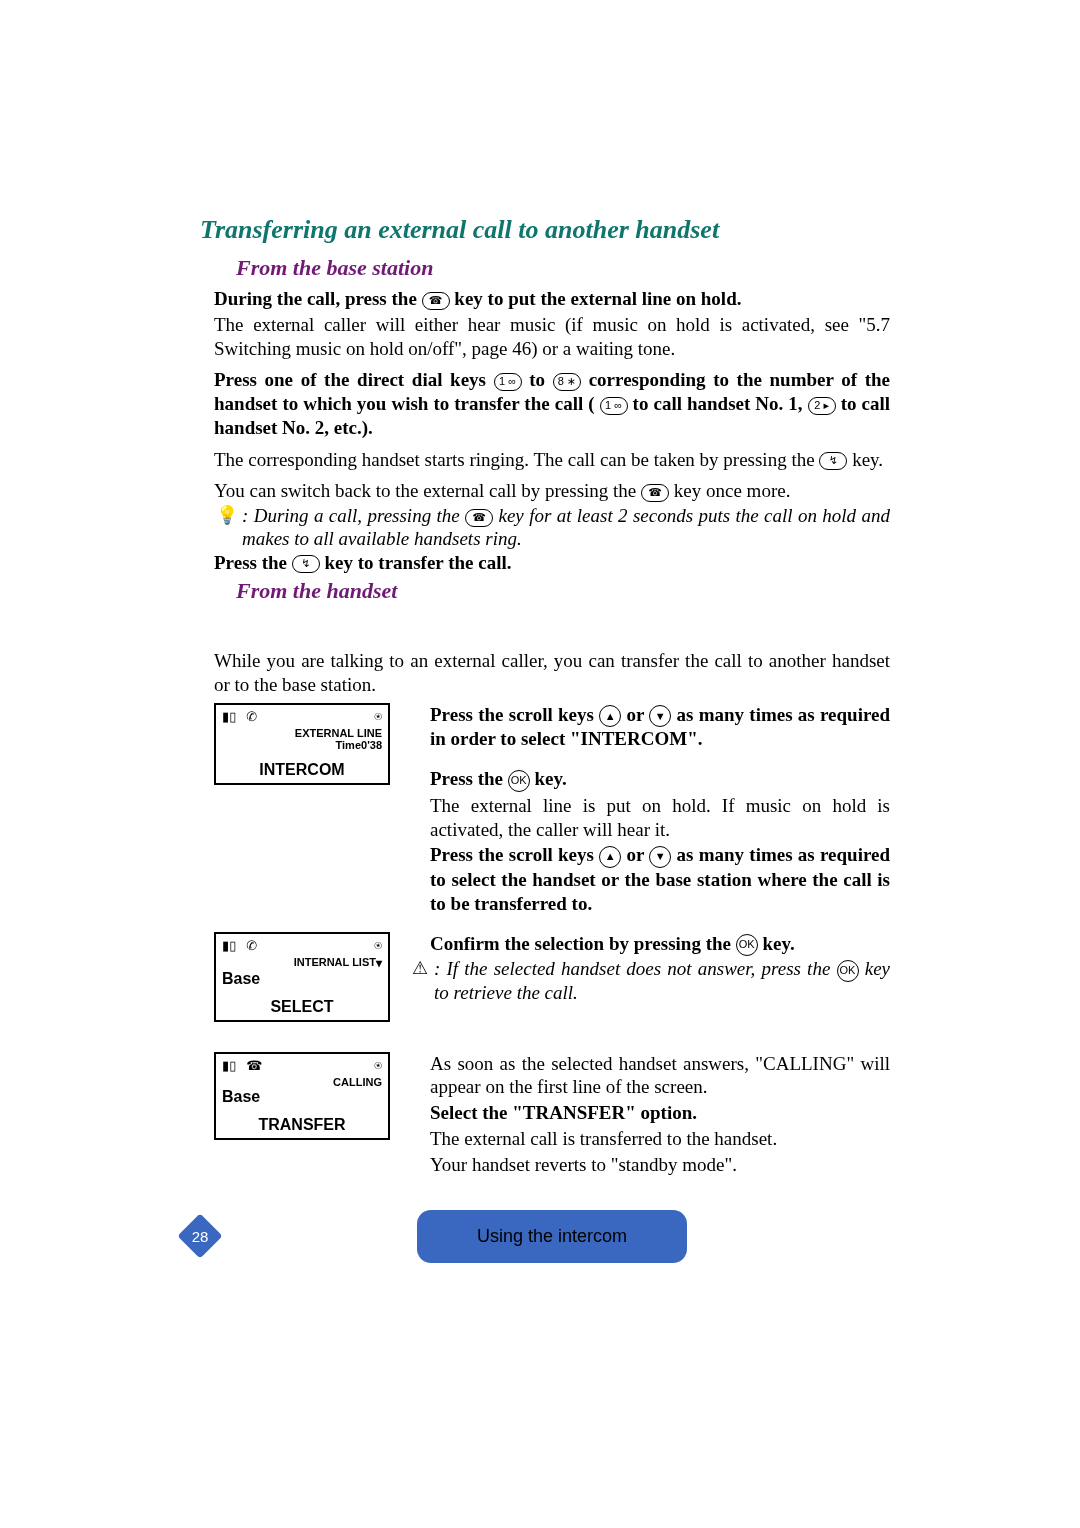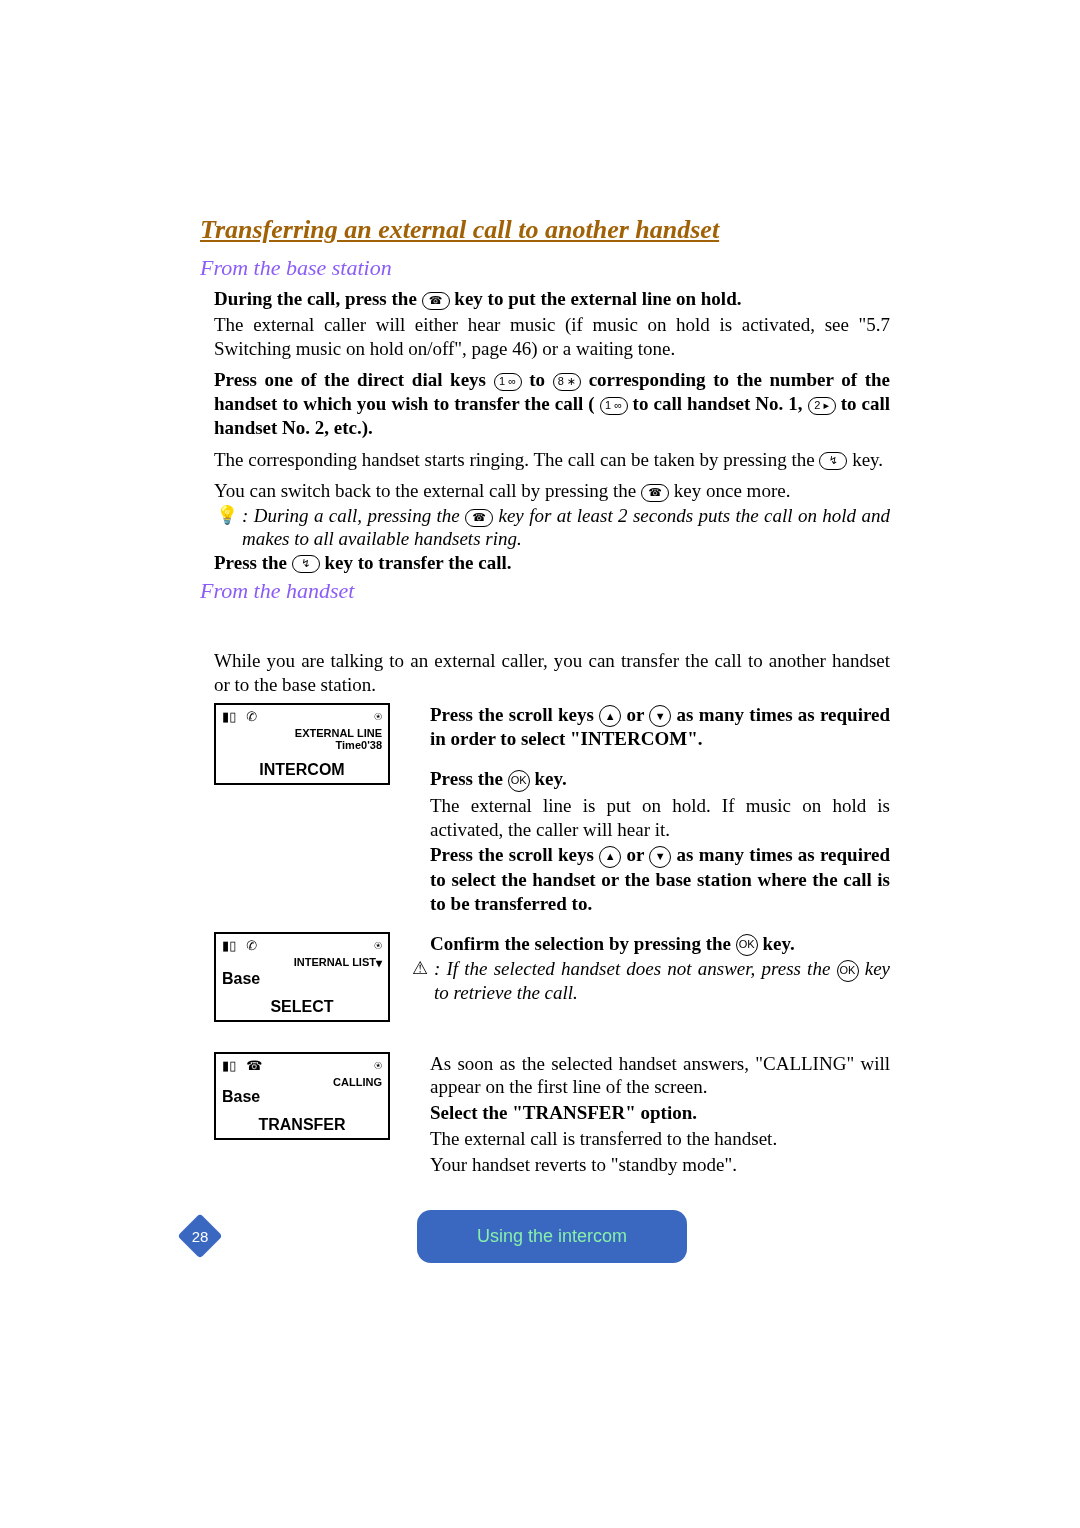--- a/index.html
+++ b/index.html
@@ -14,31 +14,31 @@
     .page {
       position: absolute;
       left: 200px;
       top: 215px;
       width: 690px;
     }
     .title {
       font-style: italic;
       font-weight: bold;
       font-size: 26px;
-      color: #a16207;
+      color: #0f766e;
       margin-bottom: 10px;
-      text-decoration: underline;
     }
     .subsection {
       font-style: italic;
-      font-weight: normal;
+      font-weight: bold;
       font-size: 22px;
-      color: #8b5cf6;
+      color: #701a75;
       margin-top: 4px;
       margin-bottom: 6px;
+      margin-left: 36px;
     }
     .body-block {
       padding-left: 14px;
     }
     .body-block p {
       font-size: 19px;
       line-height: 1.25;
       margin-bottom: 2px;
       text-align: justify;
     }
@@ -174,21 +174,21 @@
       font-family: Arial, sans-serif;
       font-size: 15px;
     }
     .footer-label-wrap {
       flex: 1;
       display: flex;
       justify-content: center;
     }
     .footer-label {
       background: #3a67c0;
-      color: #86efac;
+      color: #000000;
       font-family: Arial, sans-serif;
       font-size: 18px;
       padding: 16px 60px;
       border-radius: 14px;
     }
     .gap { height: 6px; }
     .gap-lg { height: 14px; }
   </style>
 </head>
 <body>

